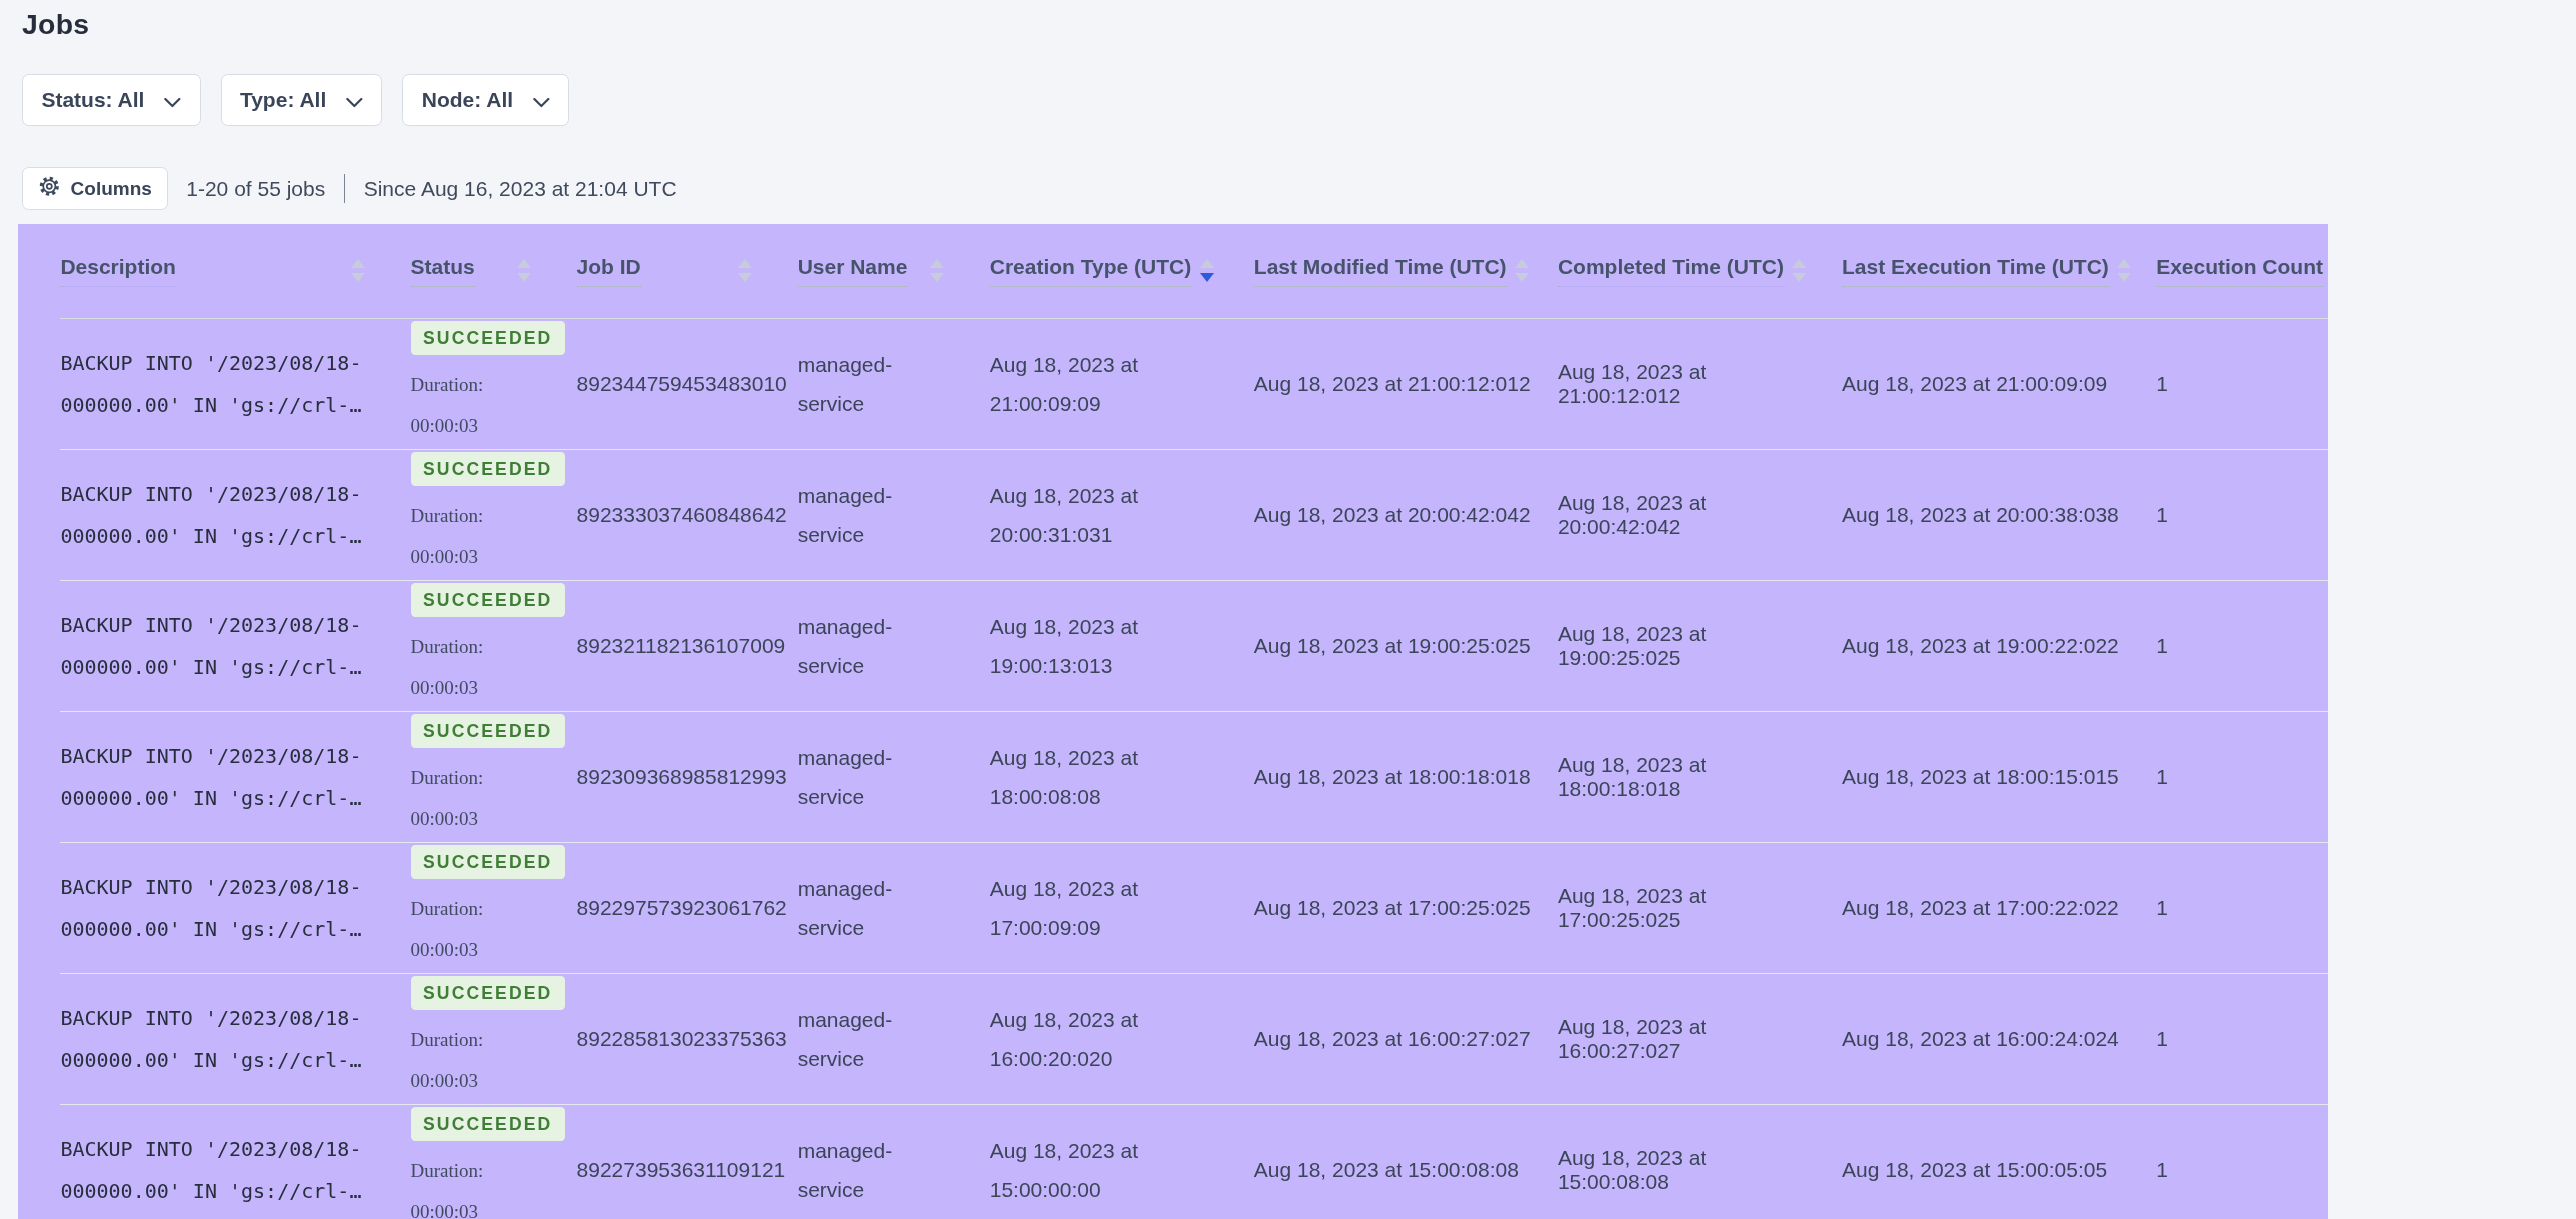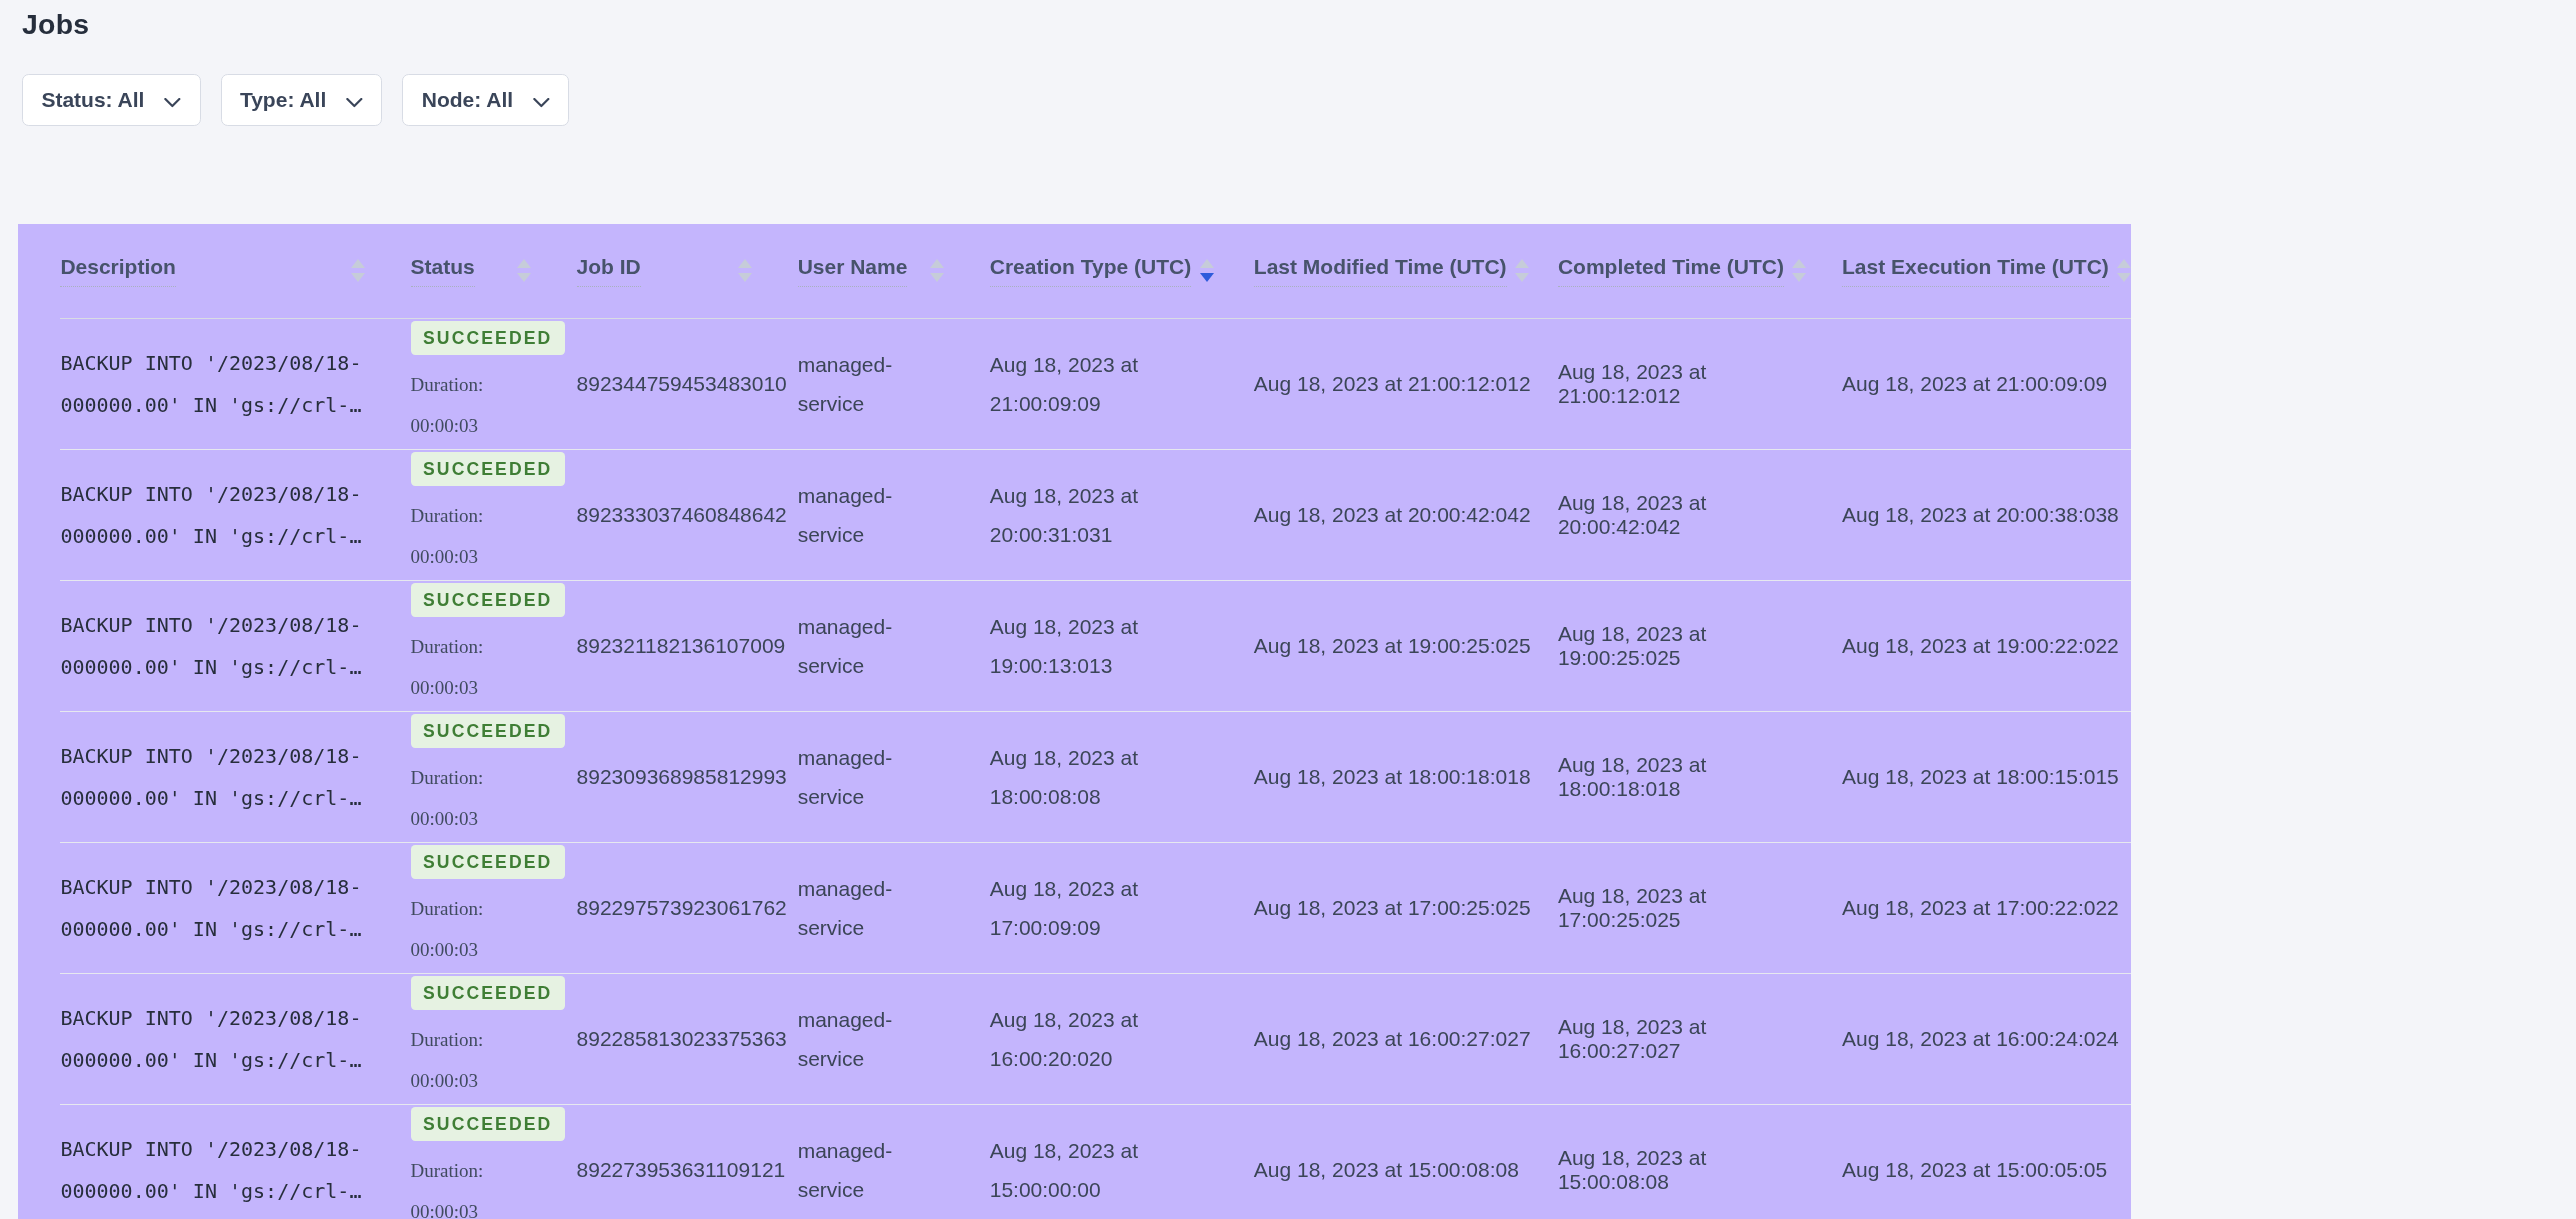--- a/index.html
+++ b/index.html
@@ -4,21 +4,21 @@
 <style>
   * { margin:0; padding:0; box-sizing:border-box; }
   html,body { width:2576px; height:1219px; }
   body {
     background:#f4f5f9;
     font-family:"Liberation Sans", sans-serif;
     color:#3d4759;
     overflow:hidden;
     position:relative;
   }
-  .page { position:relative; width:2131px; height:1219px; overflow:hidden; }
+  .page { position:relative; width:2328px; height:1219px; overflow:hidden; }
 
   
   .page-title {
     position:absolute; left:22px; top:8.4px;
     font-size:28.4px; font-weight:700; color:#262e3c; letter-spacing:0.3px;
   }
 
   
   .filters { position:absolute; left:22px; top:74px; display:flex; gap:20px; }
   .filter-btn {
@@ -107,20 +107,35 @@
   <button class="filter-btn">
     <span class="filter-label">Node: All</span>
     <span class="chev">
       <svg width="16.7" height="10" viewBox="0 0 16 10">
             <path d="M1 1l7 7 7-7" stroke="#3a4559" stroke-width="2.2" fill="none" stroke-linecap="round" stroke-linejoin="round"></path>
           </svg>
     </span>
   </button>
 </div>
 
+  <div class="toolbar">
+    <button class="columns-btn">
+      <span class="gear">
+        <svg width="22.6" height="22.6" viewBox="0 0 26 26">
+          <circle cx="13" cy="13" r="8.5" fill="none" stroke="#3f4a5e" stroke-width="5" stroke-dasharray="3.4 3.3"></circle>
+          <circle cx="13" cy="13" r="7" fill="#ffffff" stroke="#3f4a5e" stroke-width="2"></circle>
+          <circle cx="13" cy="13" r="2.9" fill="none" stroke="#3f4a5e" stroke-width="2"></circle>
+        </svg>
+      </span>
+      <span>Columns</span>
+    </button>
+    <span class="toolbar-text">1-20 of 55 jobs</span>
+    <span class="toolbar-sep"></span>
+    <span class="toolbar-text">Since Aug 16, 2023 at 21:04 UTC</span>
+  </div>
 
   <div class="card">
     <table>
       <colgroup>
         <col style="width:350px">
           <col style="width:166px">
           <col style="width:221px">
         <col style="width:192px">
           <col style="width:264px">
           <col style="width:304px">

